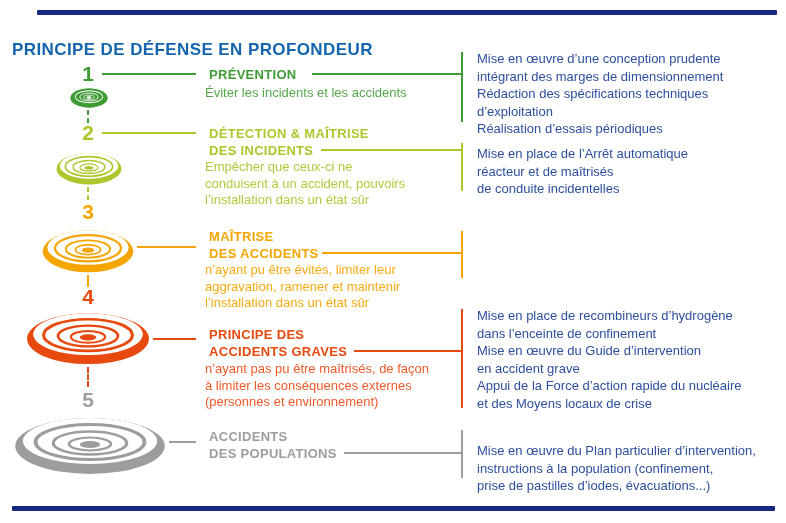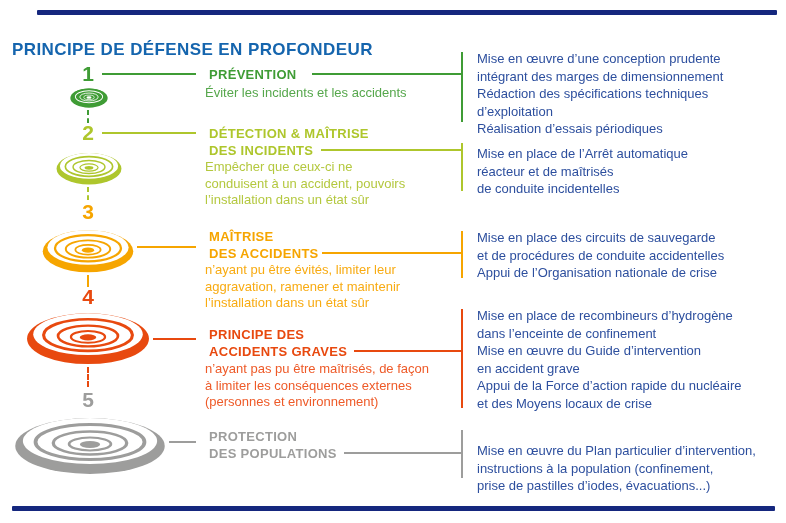--- a/index.html
+++ b/index.html
@@ -135,23 +135,20 @@
   </svg>
   <div class="dash"></div>
   <div class="hline ln-a"></div>
   <div class="hline ln-b"></div>
   <div class="ttl">MAÎTRISE
 DES ACCIDENTS</div>
   <div class="desc">n’ayant pu être évités, limiter leur
 aggravation, ramener et maintenir
 l’installation dans un état sûr</div>
   <div class="vbar"></div>
-  <div class="meas">Mise en place des circuits de sauvegarde
-et de procédures de conduite accidentelles
-Appui de l’Organisation nationale de crise</div>
 </div>
 
 <div class="lv lv4">
   <div class="num">4</div>
   <svg class="disc" viewBox="0 0 120 64" preserveAspectRatio="none">
     <ellipse class="disc-rim" cx="60" cy="35" rx="59" ry="28"></ellipse>
     <ellipse class="disc-face" cx="60" cy="30" rx="53" ry="23"></ellipse>
     <ellipse class="disc-ring" cx="60" cy="31" rx="43" ry="17.5" stroke-width="3"></ellipse>
     <ellipse class="disc-ring" cx="60" cy="32" rx="29" ry="11.5" stroke-width="2.6"></ellipse>
     <ellipse class="disc-ring" cx="60" cy="33" rx="16.5" ry="6.5" stroke-width="2.2"></ellipse>
@@ -180,21 +177,21 @@
     <ellipse class="disc-rim" cx="60" cy="35" rx="59" ry="28"></ellipse>
     <ellipse class="disc-face" cx="60" cy="30" rx="53" ry="23"></ellipse>
     <ellipse class="disc-ring" cx="60" cy="31" rx="43" ry="17.5" stroke-width="3"></ellipse>
     <ellipse class="disc-ring" cx="60" cy="32" rx="29" ry="11.5" stroke-width="2.6"></ellipse>
     <ellipse class="disc-ring" cx="60" cy="33" rx="16.5" ry="6.5" stroke-width="2.2"></ellipse>
     <ellipse class="disc-dot" cx="60" cy="33.5" rx="8" ry="3.4"></ellipse>
   </svg>
 
   <div class="hline ln-a"></div>
   <div class="hline ln-b"></div>
-  <div class="ttl">PROTECTION
+  <div class="ttl">ACCIDENTS
 DES POPULATIONS</div>
   <div class="vbar"></div>
   <div class="meas">Mise en œuvre du Plan particulier d’intervention,
 instructions à la population (confinement,
 prise de pastilles d’iodes, évacuations...)</div>
 </div>
 
 <div class="bar bar-bottom"></div>
 
 </body></html>

